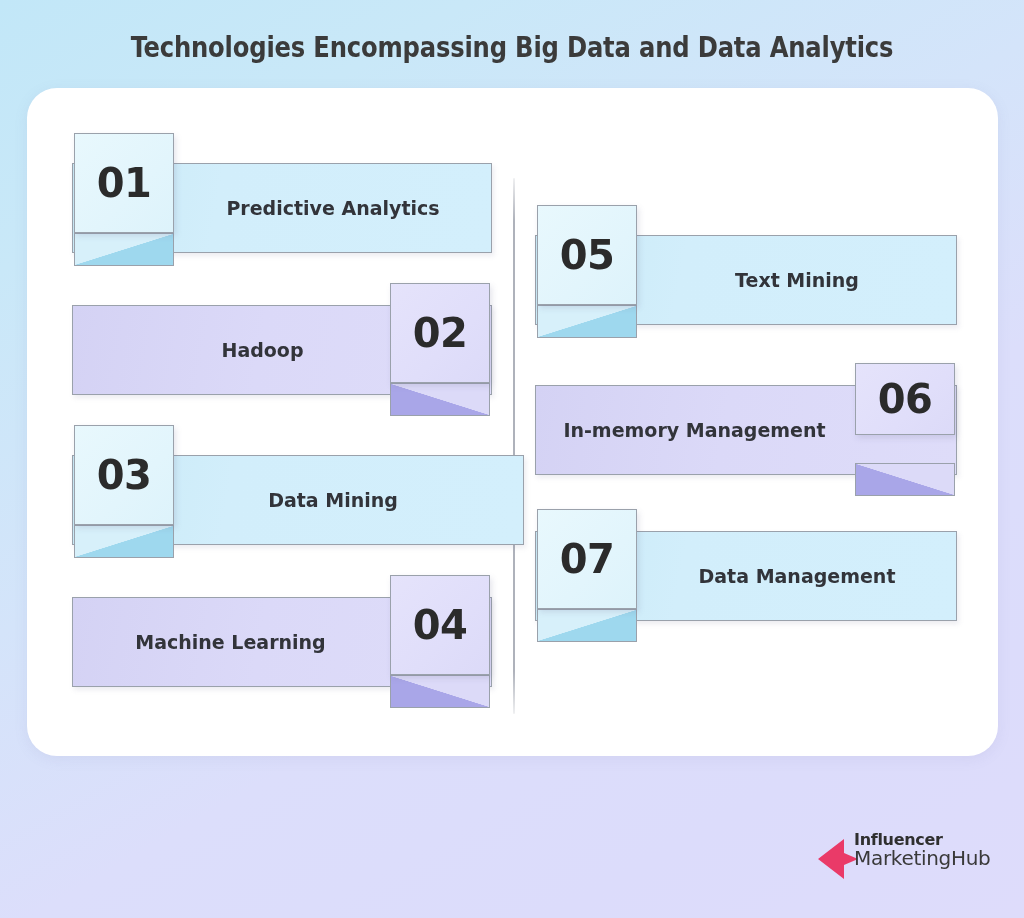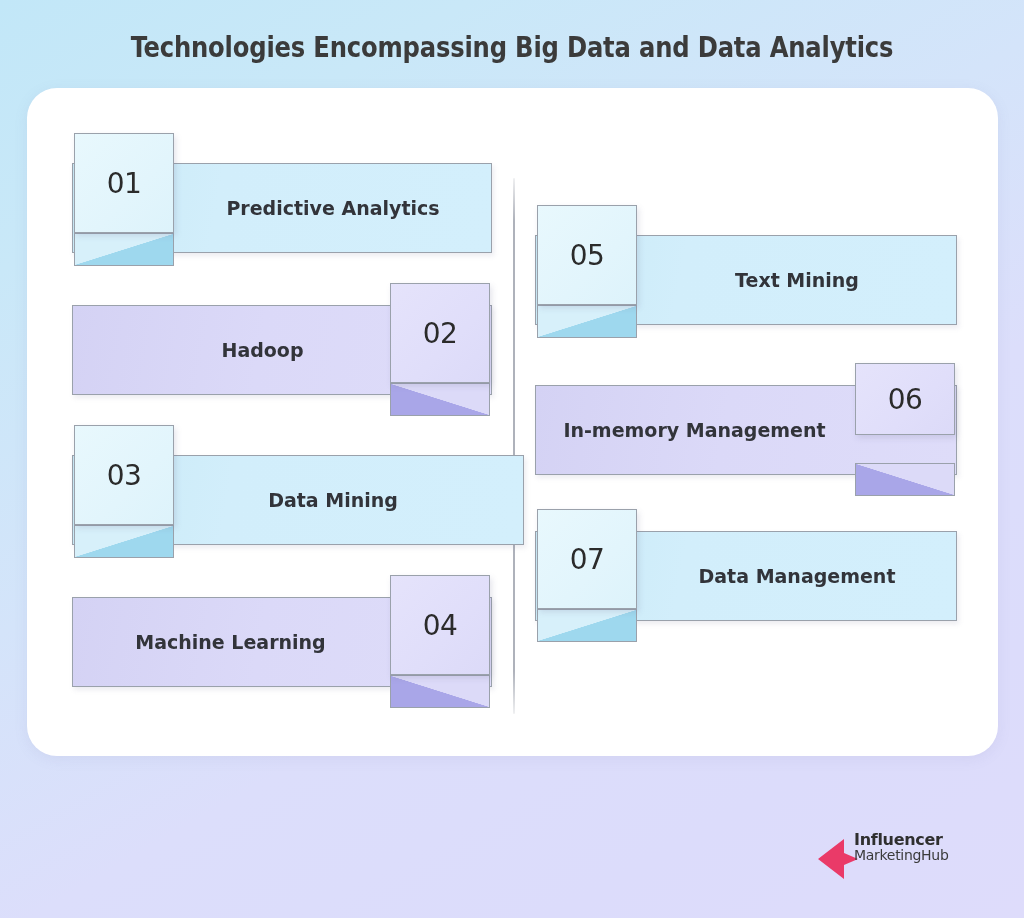--- a/index.html
+++ b/index.html
@@ -93,22 +93,22 @@
     white-space: nowrap;
   }
 
   
   .badge {
     position: absolute;
     border: 1px solid #9aa1ab;
     display: flex;
     align-items: center;
     justify-content: center;
-    font-size: 28px;
-    font-weight: 400;
+    font-size: 40px;
+    font-weight: 700;
     color: #2b2b2b;
     letter-spacing: -0.5px;
     z-index: 3;
     box-shadow: 2px 3px 6px rgba(110,110,150,0.18);
   }
   .badge-cyan   { background: linear-gradient(135deg, #e8f8fd 0%, #e2f5fc 60%, #ddf3fb 100%); }
   .badge-purple { background: linear-gradient(135deg, #e5e3fb 0%, #e0defa 60%, #dcdaf8 100%); }
 
   
   .fold {
@@ -144,21 +144,21 @@
     top: 0;
     line-height: 1.03;
   }
   .logo-line1 {
     font-size: 16px;
     font-weight: 700;
     color: #2f2f2f;
     letter-spacing: -0.3px;
   }
   .logo-line2 {
-    font-size: 14px;
+    font-size: 20px;
     font-weight: 400;
     color: #3a3a3a;
     letter-spacing: -0.3px;
   }
 </style>
 </head>
 <body>
 
 <h1 class="page-title">Technologies Encompassing Big Data and Data Analytics</h1>
 

